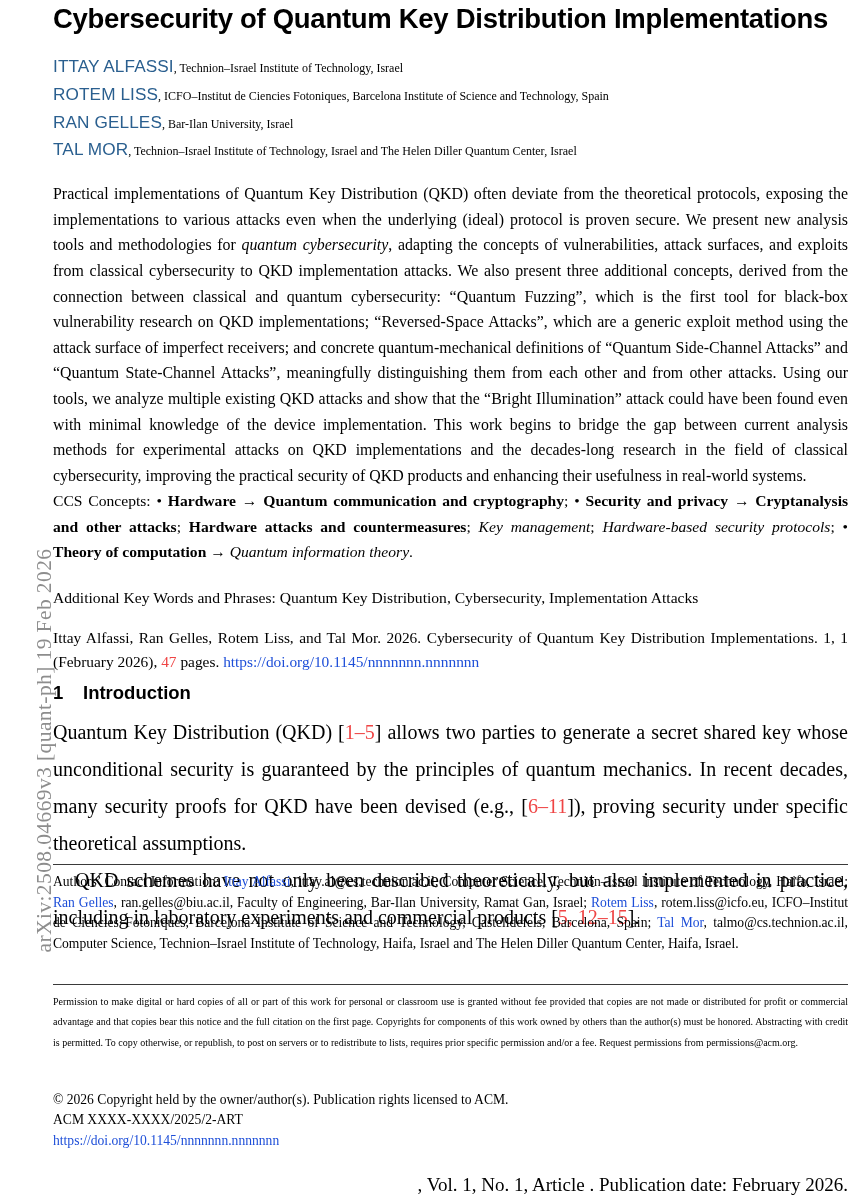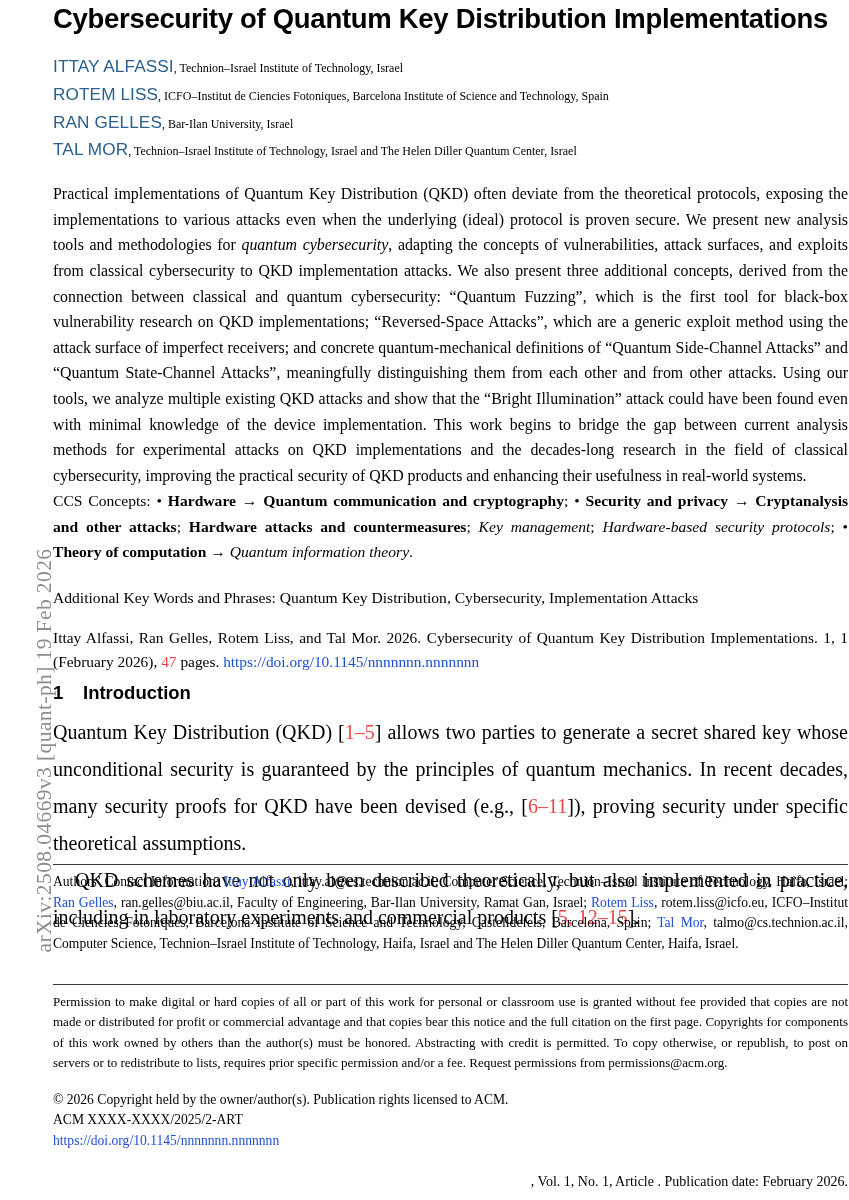--- a/index.html
+++ b/index.html
@@ -154,39 +154,39 @@
   .rule-perm {
     position: absolute;
     left: 0;
     top: 984px;
   }
   .permission {
     position: absolute;
     left: 0;
     top: 992px;
     width: 795px;
-    font-size: 13px;
+    font-size: 10px;
     line-height: 20.4px;
     text-align: justify;
   }
   .copyright {
     position: absolute;
     left: 0;
     top: 1090px;
     width: 795px;
     font-size: 13.6px;
     line-height: 20.4px;
   }
   .page-footer {
     position: absolute;
     left: 0;
     top: 1174px;
     width: 795px;
     text-align: right;
-    font-size: 14px;
+    font-size: 19px;
   }
 </style>
 </head>
 <body>
 
 <div class="arxiv-stamp">arXiv:2508.04669v3  [quant-ph]  19 Feb 2026</div>
 
 <div class="page">
 
   <h1 class="title">Cybersecurity of Quantum Key Distribution Implementations</h1>

